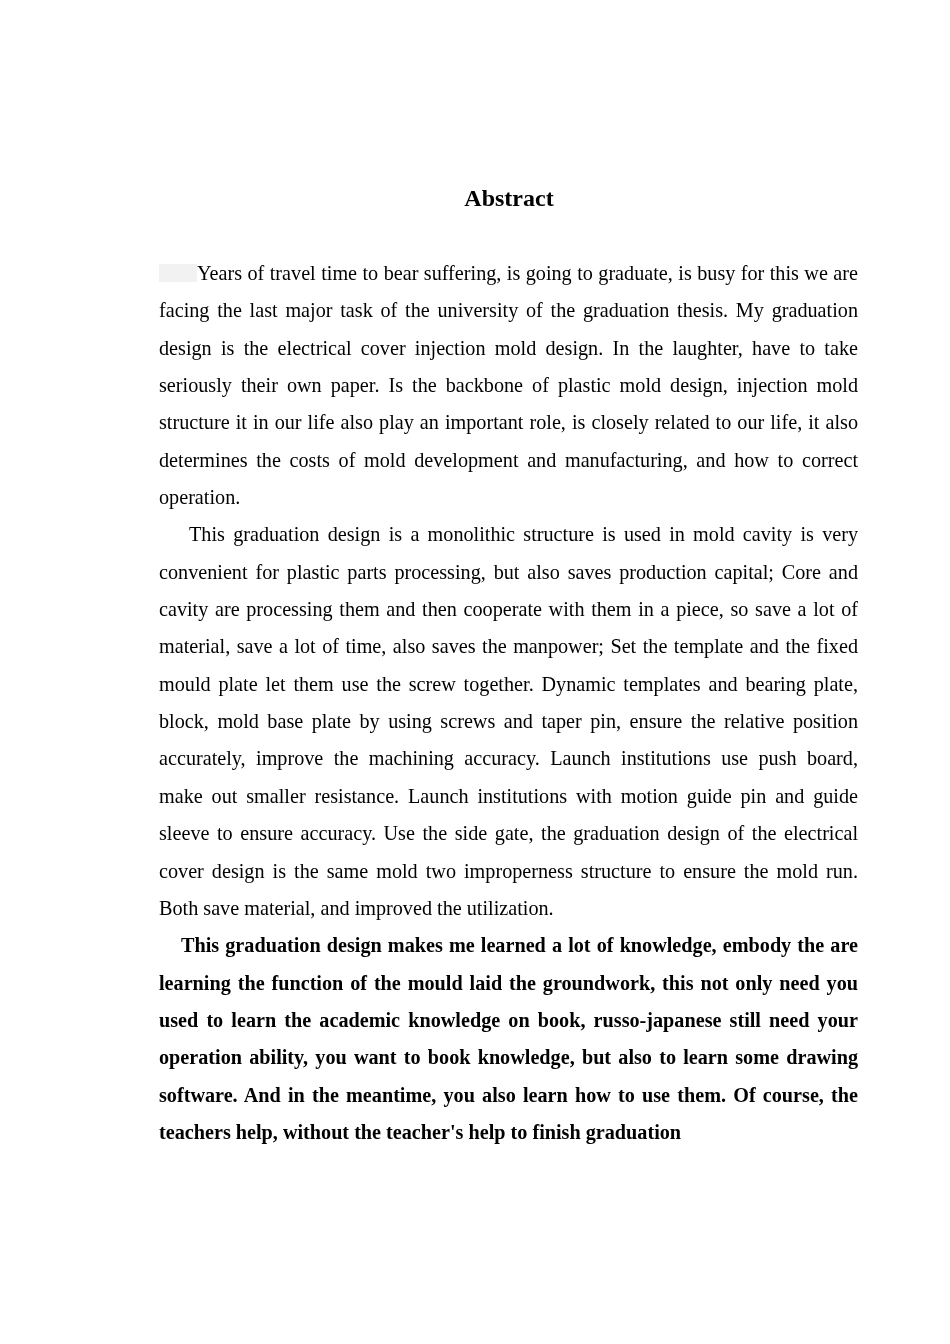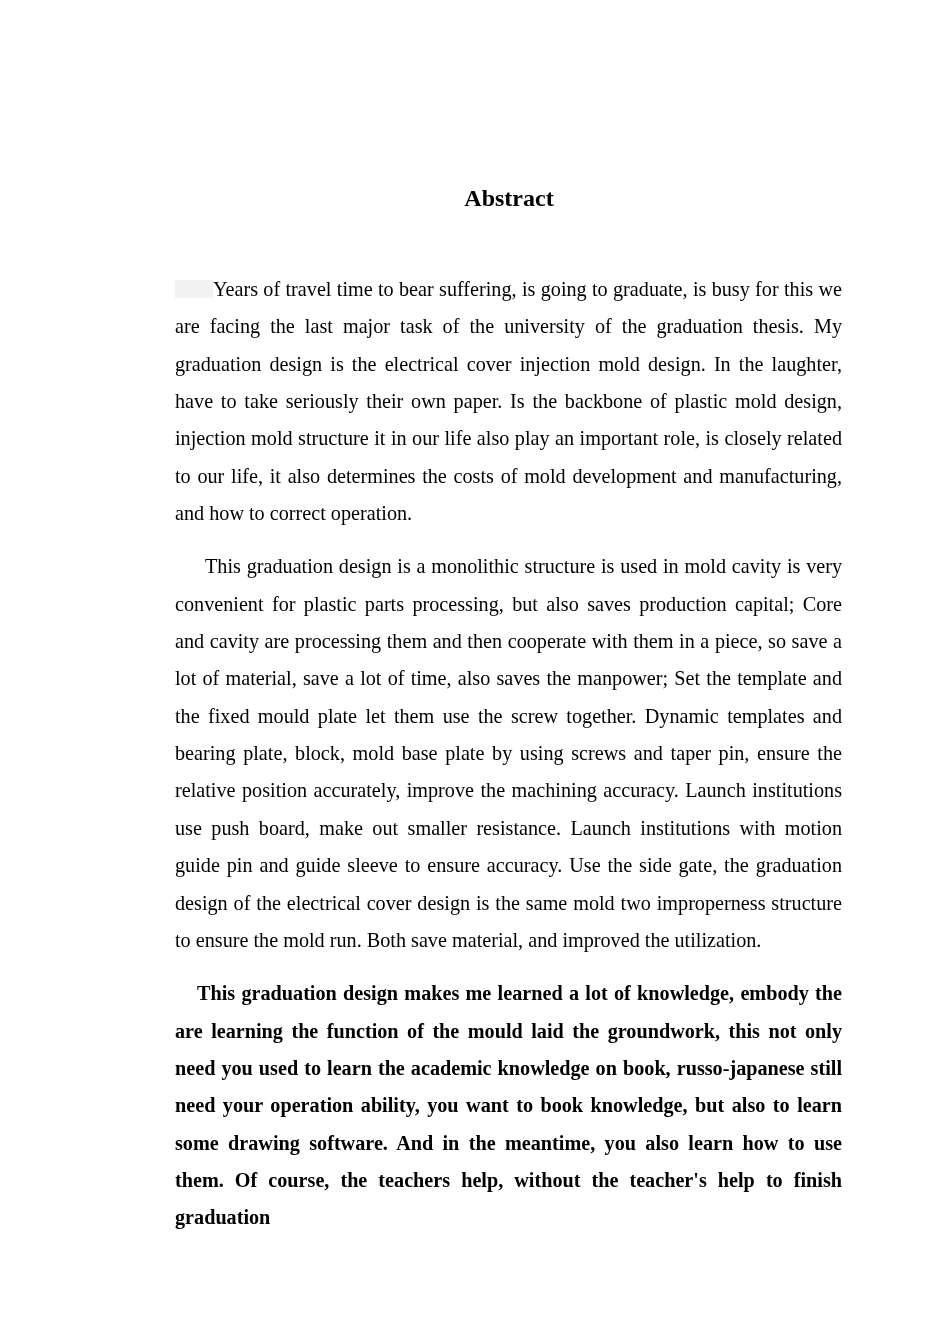--- a/index.html
+++ b/index.html
@@ -11,21 +11,21 @@
     font-family: "Liberation Serif", serif;
     font-weight: bold; font-size: 24px; line-height: 30px; color: #000;
     margin: 0;
   }
   .body-text {
     position: absolute; left: 159px; width: 699px; top: 255px;
     font-family: "Liberation Serif", serif;
     font-size: 20.2px; line-height: 37.35px; color: #000;
     text-align: justify;
   }
-  .para { margin: 16px; text-align: justify; }
+  .para { margin: 0; text-align: justify; }
   .para.p1 { text-indent: 0; }
   .para.p2 { text-indent: 30px; }
   .para.p3 { text-indent: 22px; font-weight: bold; }
   .shade {
     display: inline-block; width: 38px; height: 18px;
     background: #f2f2f2; vertical-align: -2px; text-indent: 0;
   }
 </style>
 </head>
 <body>

